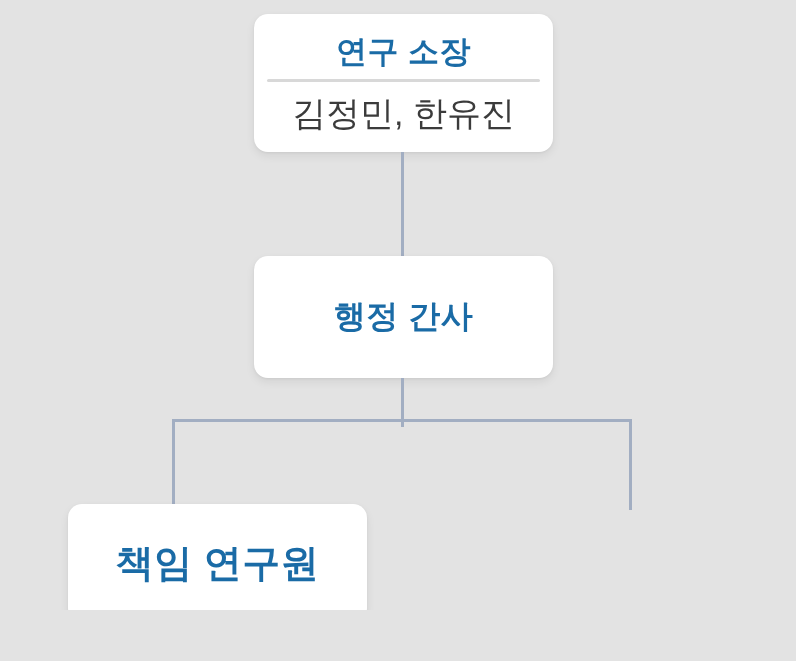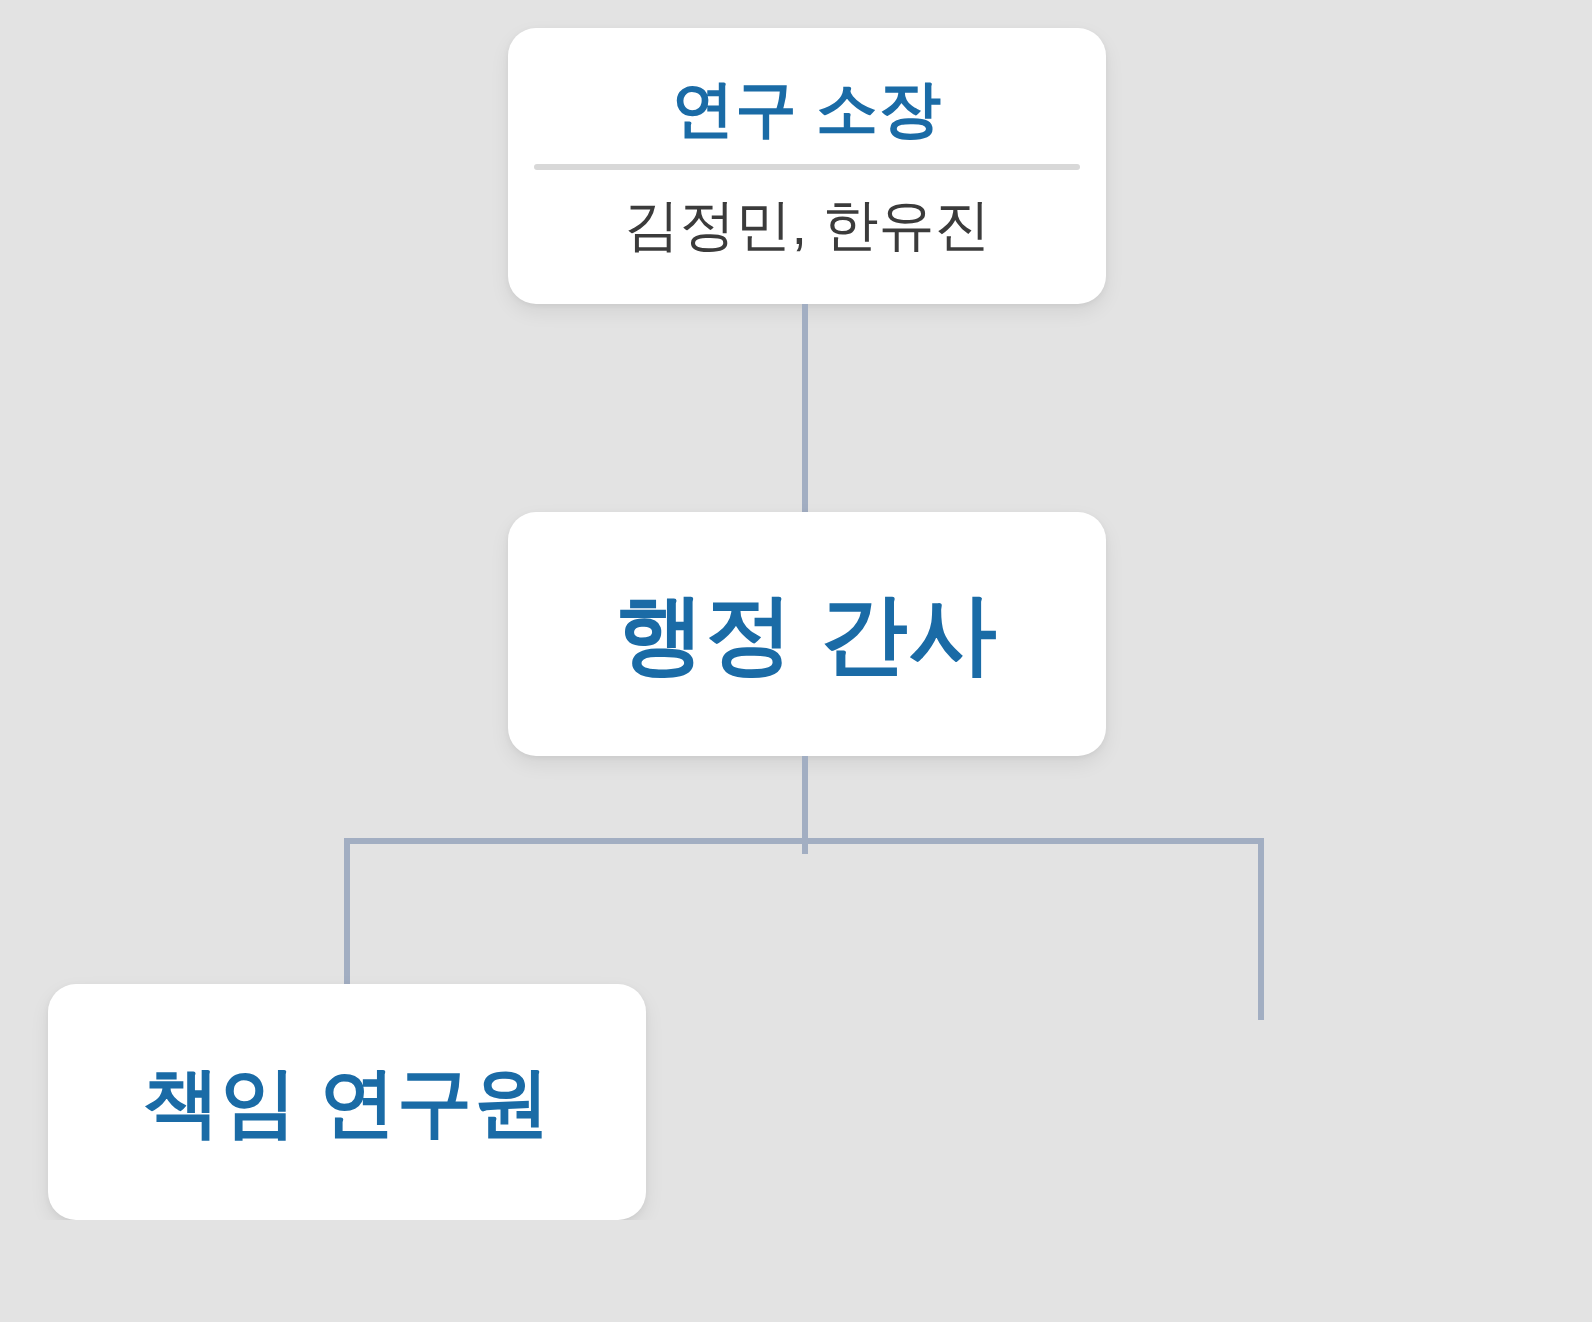--- a/index.html
+++ b/index.html
@@ -41,28 +41,28 @@
   }
   .box-director{left:254px;top:14px;width:299px;height:138px;}
   .box-director .node-title{font-size:31px;line-height:1.2;}
   .box-director .node-divider{
     width:273px;height:3px;border-radius:2px;
     background:var(--divider);
     margin:9px 0 11px 0;
   }
   .node-members{
     color:var(--member-text);
-    font-size:28px;
+    font-size:34px;
     line-height:1.2;
     text-align:left;
     white-space:nowrap;
   }
   .box-admin{left:254px;top:256px;width:299px;height:122px;}
-  .box-admin .node-title{font-size:44px;}
-  .box-leaf{width:299px;height:118px;top:492px;}
+  .box-admin .node-title{font-size:32px;}
+  .box-leaf{width:299px;height:118px;top:504px;margin-left:44px;}
   .box-senior{left:24px;}
   .box-general{left:481px;}
   .box-leaf .node-title{font-size:38px;}
   .connector{
     position:absolute;
     background:var(--connector);
   }
   .conn-v{width:3px;}
   .conn-h{height:3px;}
   .conn-director-admin{left:401px;top:152px;height:104px;}

